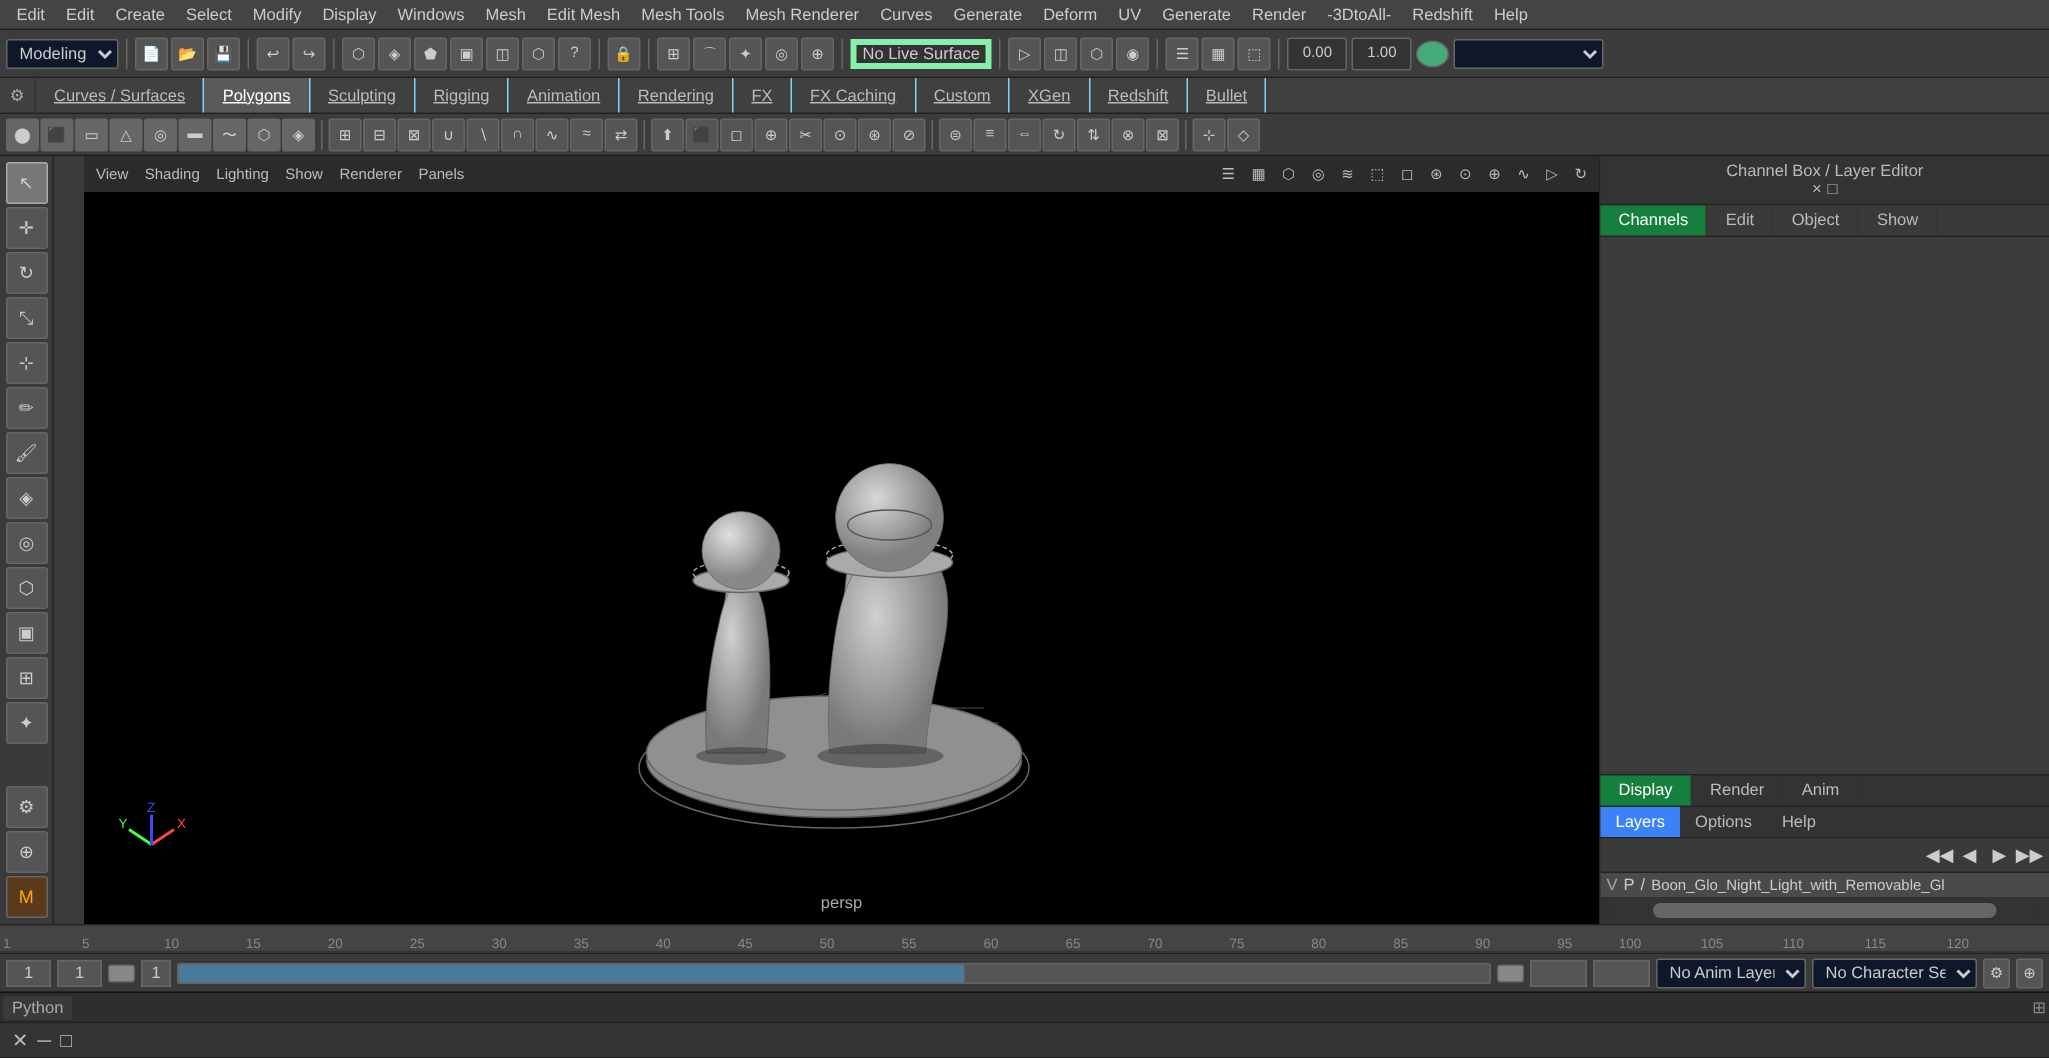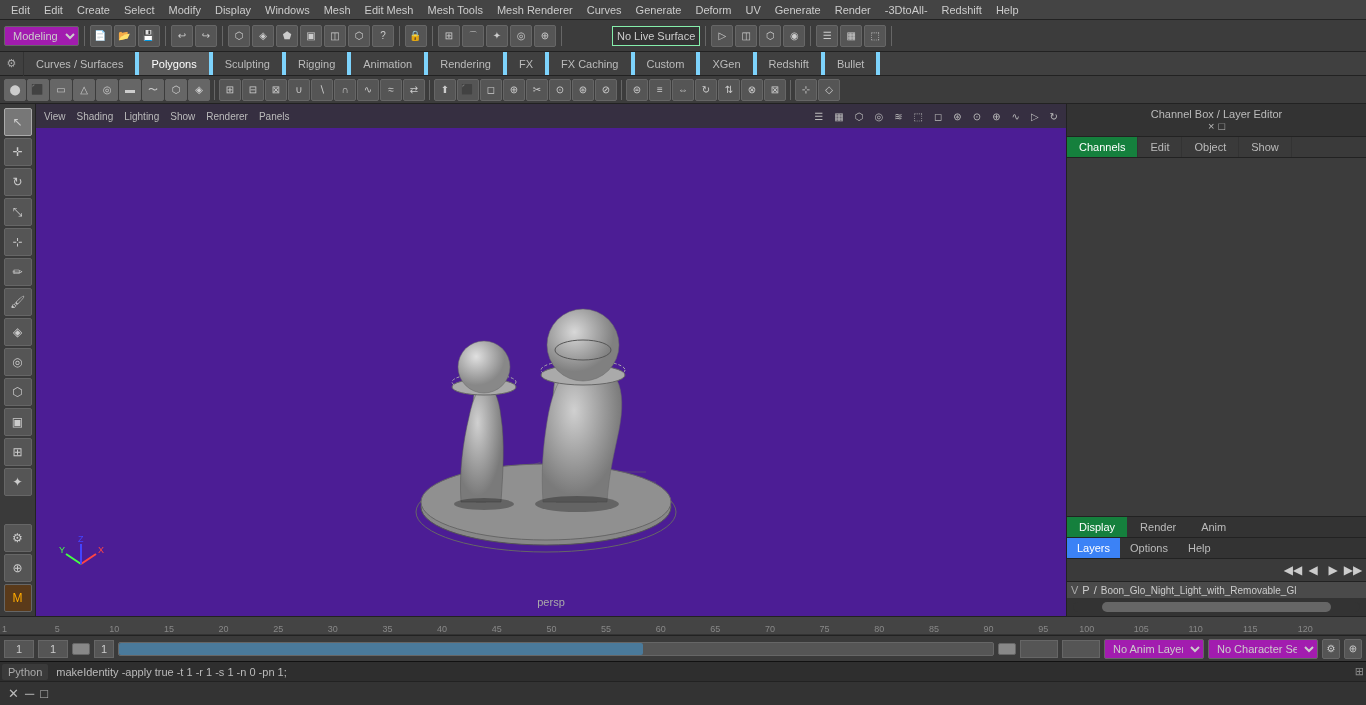--- a/index.html
+++ b/index.html
@@ -37,21 +37,21 @@
     #toolbar1 {
       display: flex;
       align-items: center;
       background: #3c3c3c;
       height: 32px;
       padding: 0 4px;
       border-bottom: 1px solid #222;
       gap: 2px;
     }
     .toolbar-select {
-      background: #a21caf;
+      background: #0f172a;
       color: #ccc;
       border: 1px solid #666;
       height: 20px;
       font-size: 11px;
       padding: 0 4px;
       border-radius: 2px;
     }
     .tb-btn {
       background: #555;
       border: 1px solid #666;
@@ -67,48 +67,48 @@
       padding: 0 3px;
     }
     .tb-separator {
       width: 1px;
       height: 20px;
       background: #666;
       margin: 0 3px;
     }
     .tb-text-display {
       background: #333;
-      border: 1px solid #86efac;
+      border: 4px solid #86efac;
       color: #ccc;
       height: 20px;
       padding: 0 4px;
       font-size: 11px;
       display: flex;
       align-items: center;
       min-width: 40px;
-      margin-left: 45px;
     }
 
     
     #tab-bar {
       display: flex;
       align-items: center;
       background: #404040;
       height: 24px;
       border-bottom: 1px solid #222;
     }
     .tab-item {
       padding: 0 12px;
       height: 100%;
       display: flex;
       align-items: center;
       color: #bbb;
       font-size: 11px;
       cursor: pointer;
-      border-right: 4px solid #7dd3fc;
+      border-right: 1px solid #7dd3fc;
+      text-decoration: underline;
     }
     .tab-item.active {
       background: #5a5a5a;
       color: #fff;
     }
     #tab-left-icon {
       width: 24px;
       height: 24px;
       display: flex;
       align-items: center;
@@ -151,23 +151,24 @@
       cursor: pointer;
       border-radius: 2px;
       color: #ccc;
       font-size: 12px;
     }
     .left-tb-btn.active { background: #777; border-color: #aaa; }
 
     
     #viewport {
       flex: 1;
-      background: #4c1d95;
+      background: #000000;
       position: relative;
       overflow: hidden;
+      margin-left: 20px;
     }
     #viewport-toolbar {
       display: flex;
       align-items: center;
       background: rgba(50,50,50,0.85);
       height: 24px;
       padding: 0 4px;
       gap: 3px;
       position: absolute;
       top: 0; left: 0; right: 0;
@@ -488,20 +489,26 @@
     <div class="tb-btn">▷</div>
     <div class="tb-btn">◫</div>
     <div class="tb-btn">⬡</div>
     <div class="tb-btn">◉</div>
     <div class="tb-separator"></div>
 
     <div class="tb-btn">☰</div>
     <div class="tb-btn">▦</div>
     <div class="tb-btn">⬚</div>
     <div class="tb-separator"></div>
+    <div style="display:flex;align-items:center;gap:3px;">
+      <div class="tb-btn" style="width:40px;background:#333;">0.00</div>
+      <div class="tb-btn" style="width:40px;background:#333;">1.00</div>
+      <div class="tb-btn" style="width:18px;height:18px;background:#4a7;border-radius:50%;font-size:9px;"></div>
+      <select class="toolbar-select" style="width:100px;">sRGB gamma</select>
+    </div>
   </div>
 
   <div id="tab-bar">
     <div id="tab-left-icon">⚙</div>
     <div class="tab-item">Curves / Surfaces</div>
     <div class="tab-item active">Polygons</div>
     <div class="tab-item">Sculpting</div>
     <div class="tab-item">Rigging</div>
     <div class="tab-item">Animation</div>
     <div class="tab-item">Rendering</div>
@@ -795,21 +802,20 @@
         <option>No Character Set</option>
       </select>
 
       <div class="anim-btn">⚙</div>
       <div class="anim-btn">⊕</div>
     </div>
   </div>
 
   <div id="python-bar">
     <div id="python-label">Python</div>
-    <div id="python-cmd">makeIdentity -apply true -t 1 -r 1 -s 1 -n 0 -pn 1;</div>
     <div id="python-icon">⊞</div>
   </div>
 
   <div id="bottom-window-bar">
     <span class="win-ctrl">✕</span>
     <span class="win-ctrl">─</span>
     <span class="win-ctrl">□</span>
     <span id="window-title"></span>
   </div>
 

